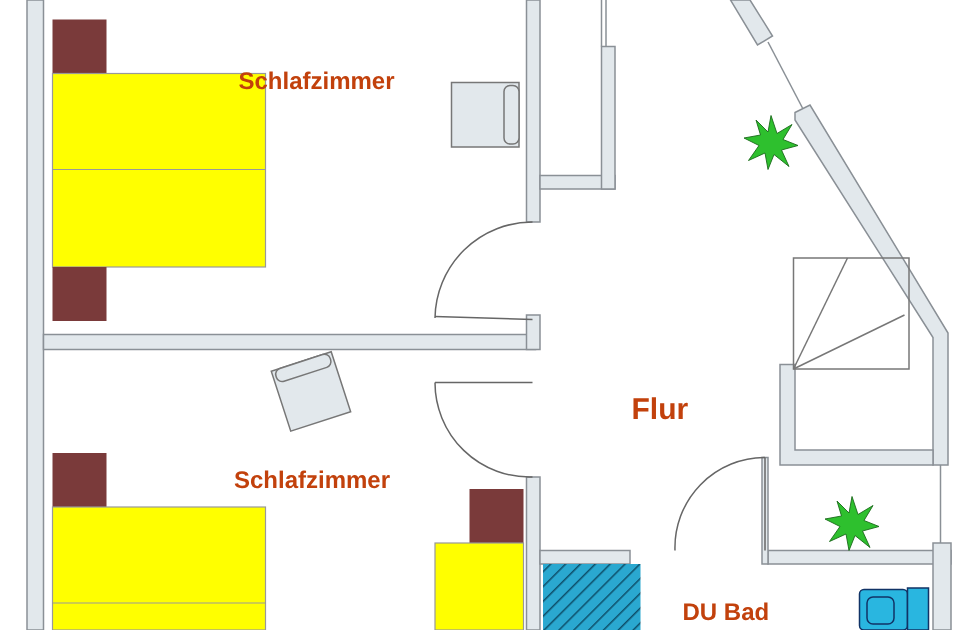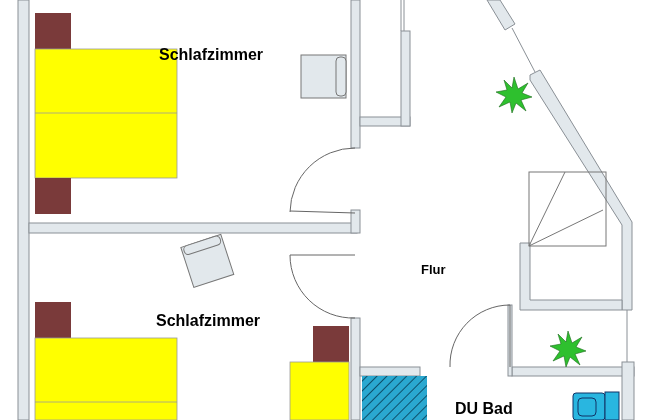--- a/index.html
+++ b/index.html
@@ -1,18 +1,18 @@
 <!DOCTYPE html>
 <html><head>
 <meta charset="utf-8">
 <style>
   html, body { margin:0; padding:0; background:#ffffff; }
   body { width:650px; height:420px; overflow:hidden; position:relative; font-family:"Liberation Sans", sans-serif; }
   #plan { position:absolute; left:0; top:0; }
-  .room-label { position:absolute; font-weight:bold; color:#000000; font-family:"Liberation Sans", sans-serif; white-space:nowrap; }
+  .room-label { position:absolute; font-weight:bold; color:#c2410c; font-family:"Liberation Sans", sans-serif; white-space:nowrap; }
 </style>
 </head>
 <body>
 
 <svg id="plan" width="650" height="420" viewBox="0 0 650 420">
   <defs>
     <pattern id="hatch" width="7" height="7" patternUnits="userSpaceOnUse" patternTransform="rotate(45)">
       <rect width="7" height="7" fill="#2aa8d0"></rect>
       <line x1="0" y1="0" x2="0" y2="7" stroke="#0d4f6a" stroke-width="2"></line>
     </pattern>
@@ -104,14 +104,14 @@
   <g transform="translate(514,95)">
     <polygon points="0,-18 4,-6 14,-12 8,-2 18,2 7,5 12,16 2,8 -2,18 -4,7 -15,12 -8,2 -18,-3 -7,-5 -10,-15 -2,-7" fill="#2ec02e" stroke="#1a6a1a" stroke-width="0.6"></polygon>
   </g>
   <g transform="translate(568,349)">
     <polygon points="0,-18 4,-6 14,-12 8,-2 18,2 7,5 12,16 2,8 -2,18 -4,7 -15,12 -8,2 -18,-3 -7,-5 -10,-15 -2,-7" fill="#2ec02e" stroke="#1a6a1a" stroke-width="0.6"></polygon>
   </g>
 </svg>
 
 <div class="room-label" style="left:159px;top:46px;font-size:16px;">Schlafzimmer</div>
 <div class="room-label" style="left:156px;top:312px;font-size:16px;">Schlafzimmer</div>
-<div class="room-label" style="left:421px;top:262px;font-size:13px;text-align:center;">Flur</div>
+<div class="room-label" style="left:421px;top:262px;font-size:20px;text-align:center;">Flur</div>
 <div class="room-label" style="left:455px;top:400px;font-size:16px;">DU Bad</div>
 
 </body></html>

